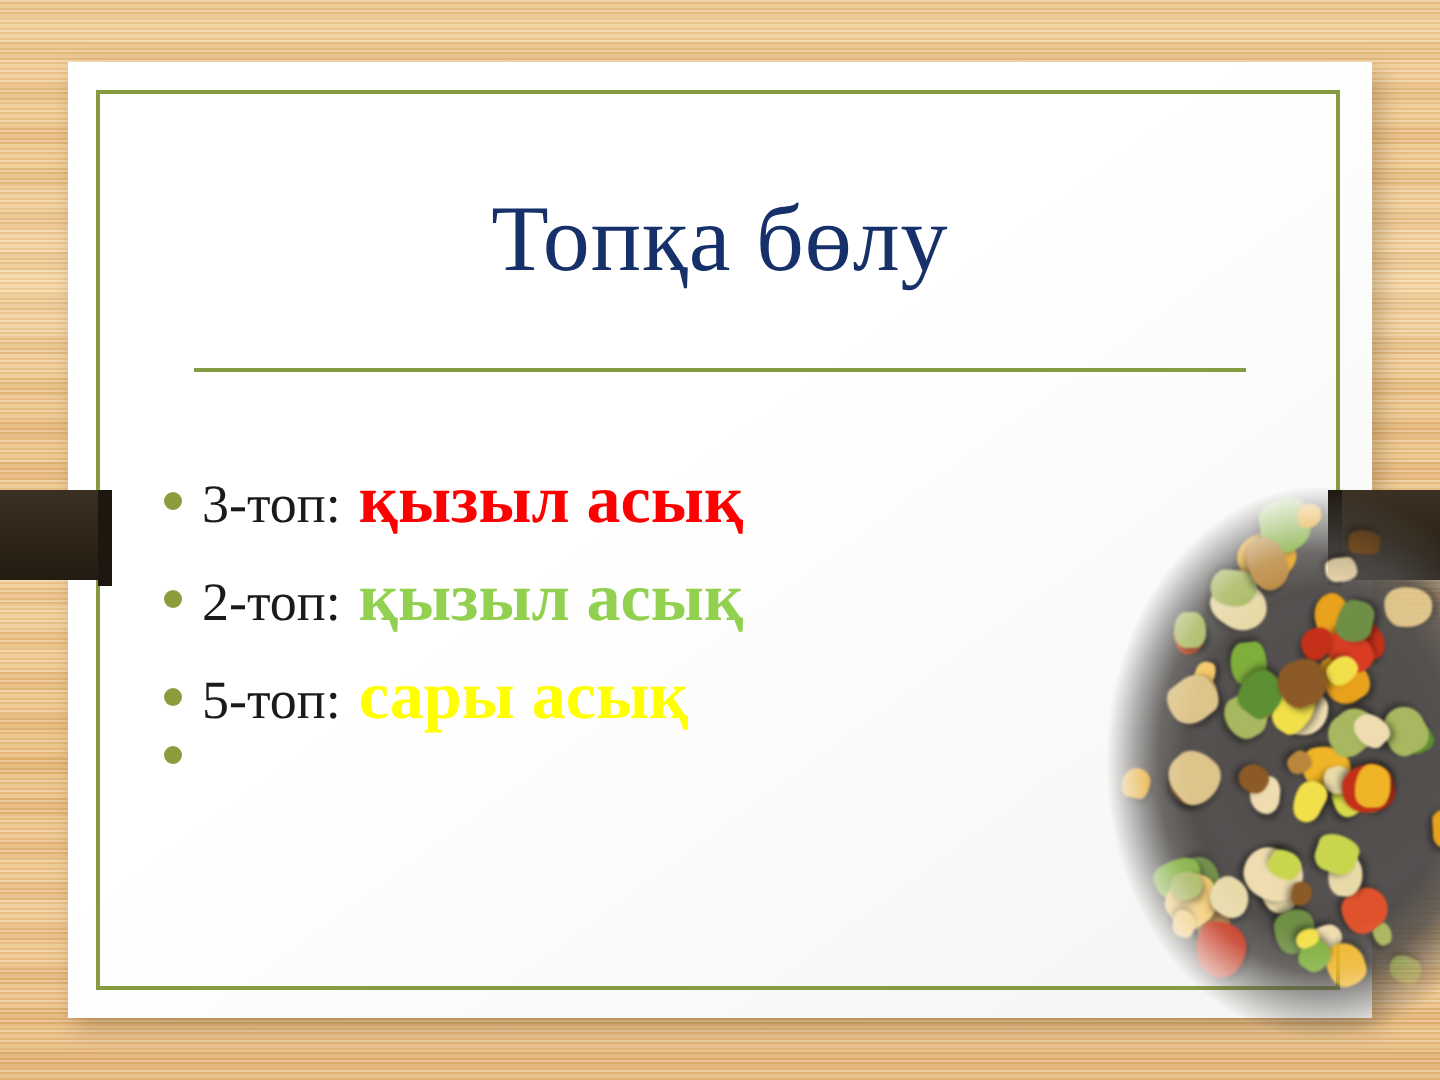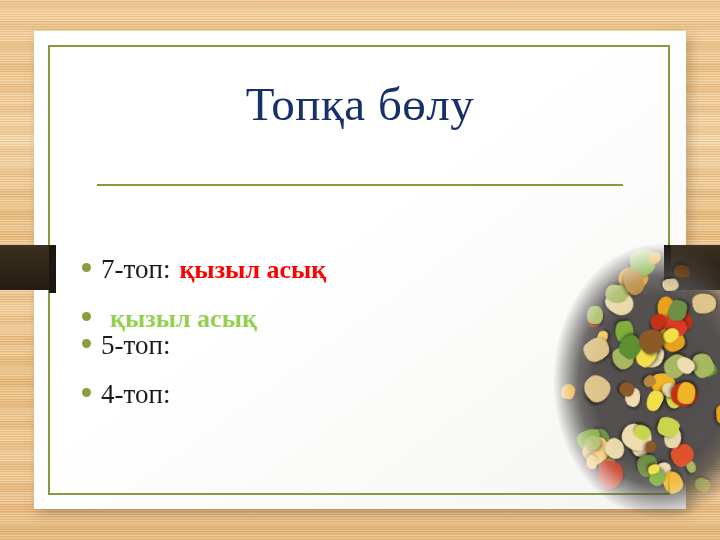--- a/index.html
+++ b/index.html
@@ -110,21 +110,21 @@
     height: 48px;
     background: #1d1710;
   }
   .ribbon-cap-left { left: 49px; }
   .ribbon-cap-right { right: 49px; }
 
   
   .title {
     position: absolute;
     left: 97px;
-    top: 80px;
+    top: 96px;
     width: 526px;
     text-align: center;
     font-family: "Liberation Serif", serif;
     font-size: 47px;
     line-height: 1.06;
     color: #16306a;
     letter-spacing: 0.5px;
     white-space: nowrap;
   }
 
@@ -161,25 +161,24 @@
     top: -6px;
   }
   .bullet-label {
     font-family: "Liberation Serif", serif;
     font-size: 27px;
     color: #1a1a1a;
     white-space: nowrap;
   }
   .bullet-value {
     font-family: "Liberation Serif", serif;
-    font-size: 26px;
+    font-size: 34px;
     font-weight: bold;
     margin-left: 9px;
     white-space: nowrap;
-    margin-top: 23px;
   }
 
   
   .photo-wrap {
     position: absolute;
     left: 553px;
     top: 243px;
     width: 215px;
     height: 276px;
     overflow: hidden;
@@ -220,37 +219,38 @@
   <div class="ribbon-cap ribbon-cap-right"></div>
 
   <div class="title">Топқа бөлу</div>
 
   <div class="divider"></div>
 
   <div class="bullet-list">
 
     <div class="bullet-row">
       <span class="bullet-dot" style="background: rgb(140, 156, 60);"></span>
-      <span class="bullet-label">7-топ:</span>
+      <span class="bullet-label">3-топ:</span>
       <span class="bullet-value" id="v0" style="color: rgb(255, 0, 0);">қызыл асық</span>
     </div>
 
     <div class="bullet-row">
       <span class="bullet-dot" style="background: rgb(140, 156, 60);"></span>
+      <span class="bullet-label">2-топ:</span>
       <span class="bullet-value" id="v1" style="color: rgb(146, 208, 80);">қызыл асық</span>
     </div>
 
     <div class="bullet-row">
       <span class="bullet-dot" style="background: rgb(140, 156, 60);"></span>
       <span class="bullet-label">5-топ:</span>
+      <span class="bullet-value" id="v2" style="color: rgb(255, 255, 0);">сары асық</span>
     </div>
 
     <div class="bullet-row">
       <span class="bullet-dot" style="background: rgb(140, 156, 60);"></span>
-      <span class="bullet-label">4-топ:</span>
     </div>
 
   </div>
 
   <div class="photo-wrap">
     <div class="photo" id="photo">
         <div class="bit" style="left: 37.3393%; top: 12.6659%; width: 24.6375px; height: 28.9198px; margin-left: -12.3188px; margin-top: -14.4599px; background: rgb(232, 162, 28); transform: rotate(66deg); border-radius: 54.781% 46.4822% 43.4348% 49.5446% / 52.2619% 57.6632% 57.5698% 49.0547%;"></div>
         <div class="bit" style="left: 51.281%; top: 50.9003%; width: 24.1788px; height: 21.0983px; margin-left: -12.0894px; margin-top: -10.5491px; background: rgb(240, 180, 39); transform: rotate(171deg); border-radius: 32.1885% 41.9456% 32.5765% 63.1466% / 42.3938% 58.4748% 50.5396% 56.5027%;"></div>
         <div class="bit" style="left: 63.9313%; top: 80.8789%; width: 11.8011px; height: 9.37815px; margin-left: -5.90056px; margin-top: -4.68907px; background: rgb(168, 184, 96); transform: rotate(68deg); border-radius: 63.4299% 64.6636% 57.5574% 54.3789% / 54.8602% 53.0618% 44.4503% 48.7159%;"></div>
         <div class="bit" style="left: 22.057%; top: 70.8498%; width: 18.2815px; height: 21.4796px; margin-left: -9.14075px; margin-top: -10.7398px; background: rgb(111, 143, 70); transform: rotate(161deg); border-radius: 37.8814% 63.9703% 45.9202% 49.8894% / 45.563% 49.3608% 50.7836% 48.1335%;"></div>

